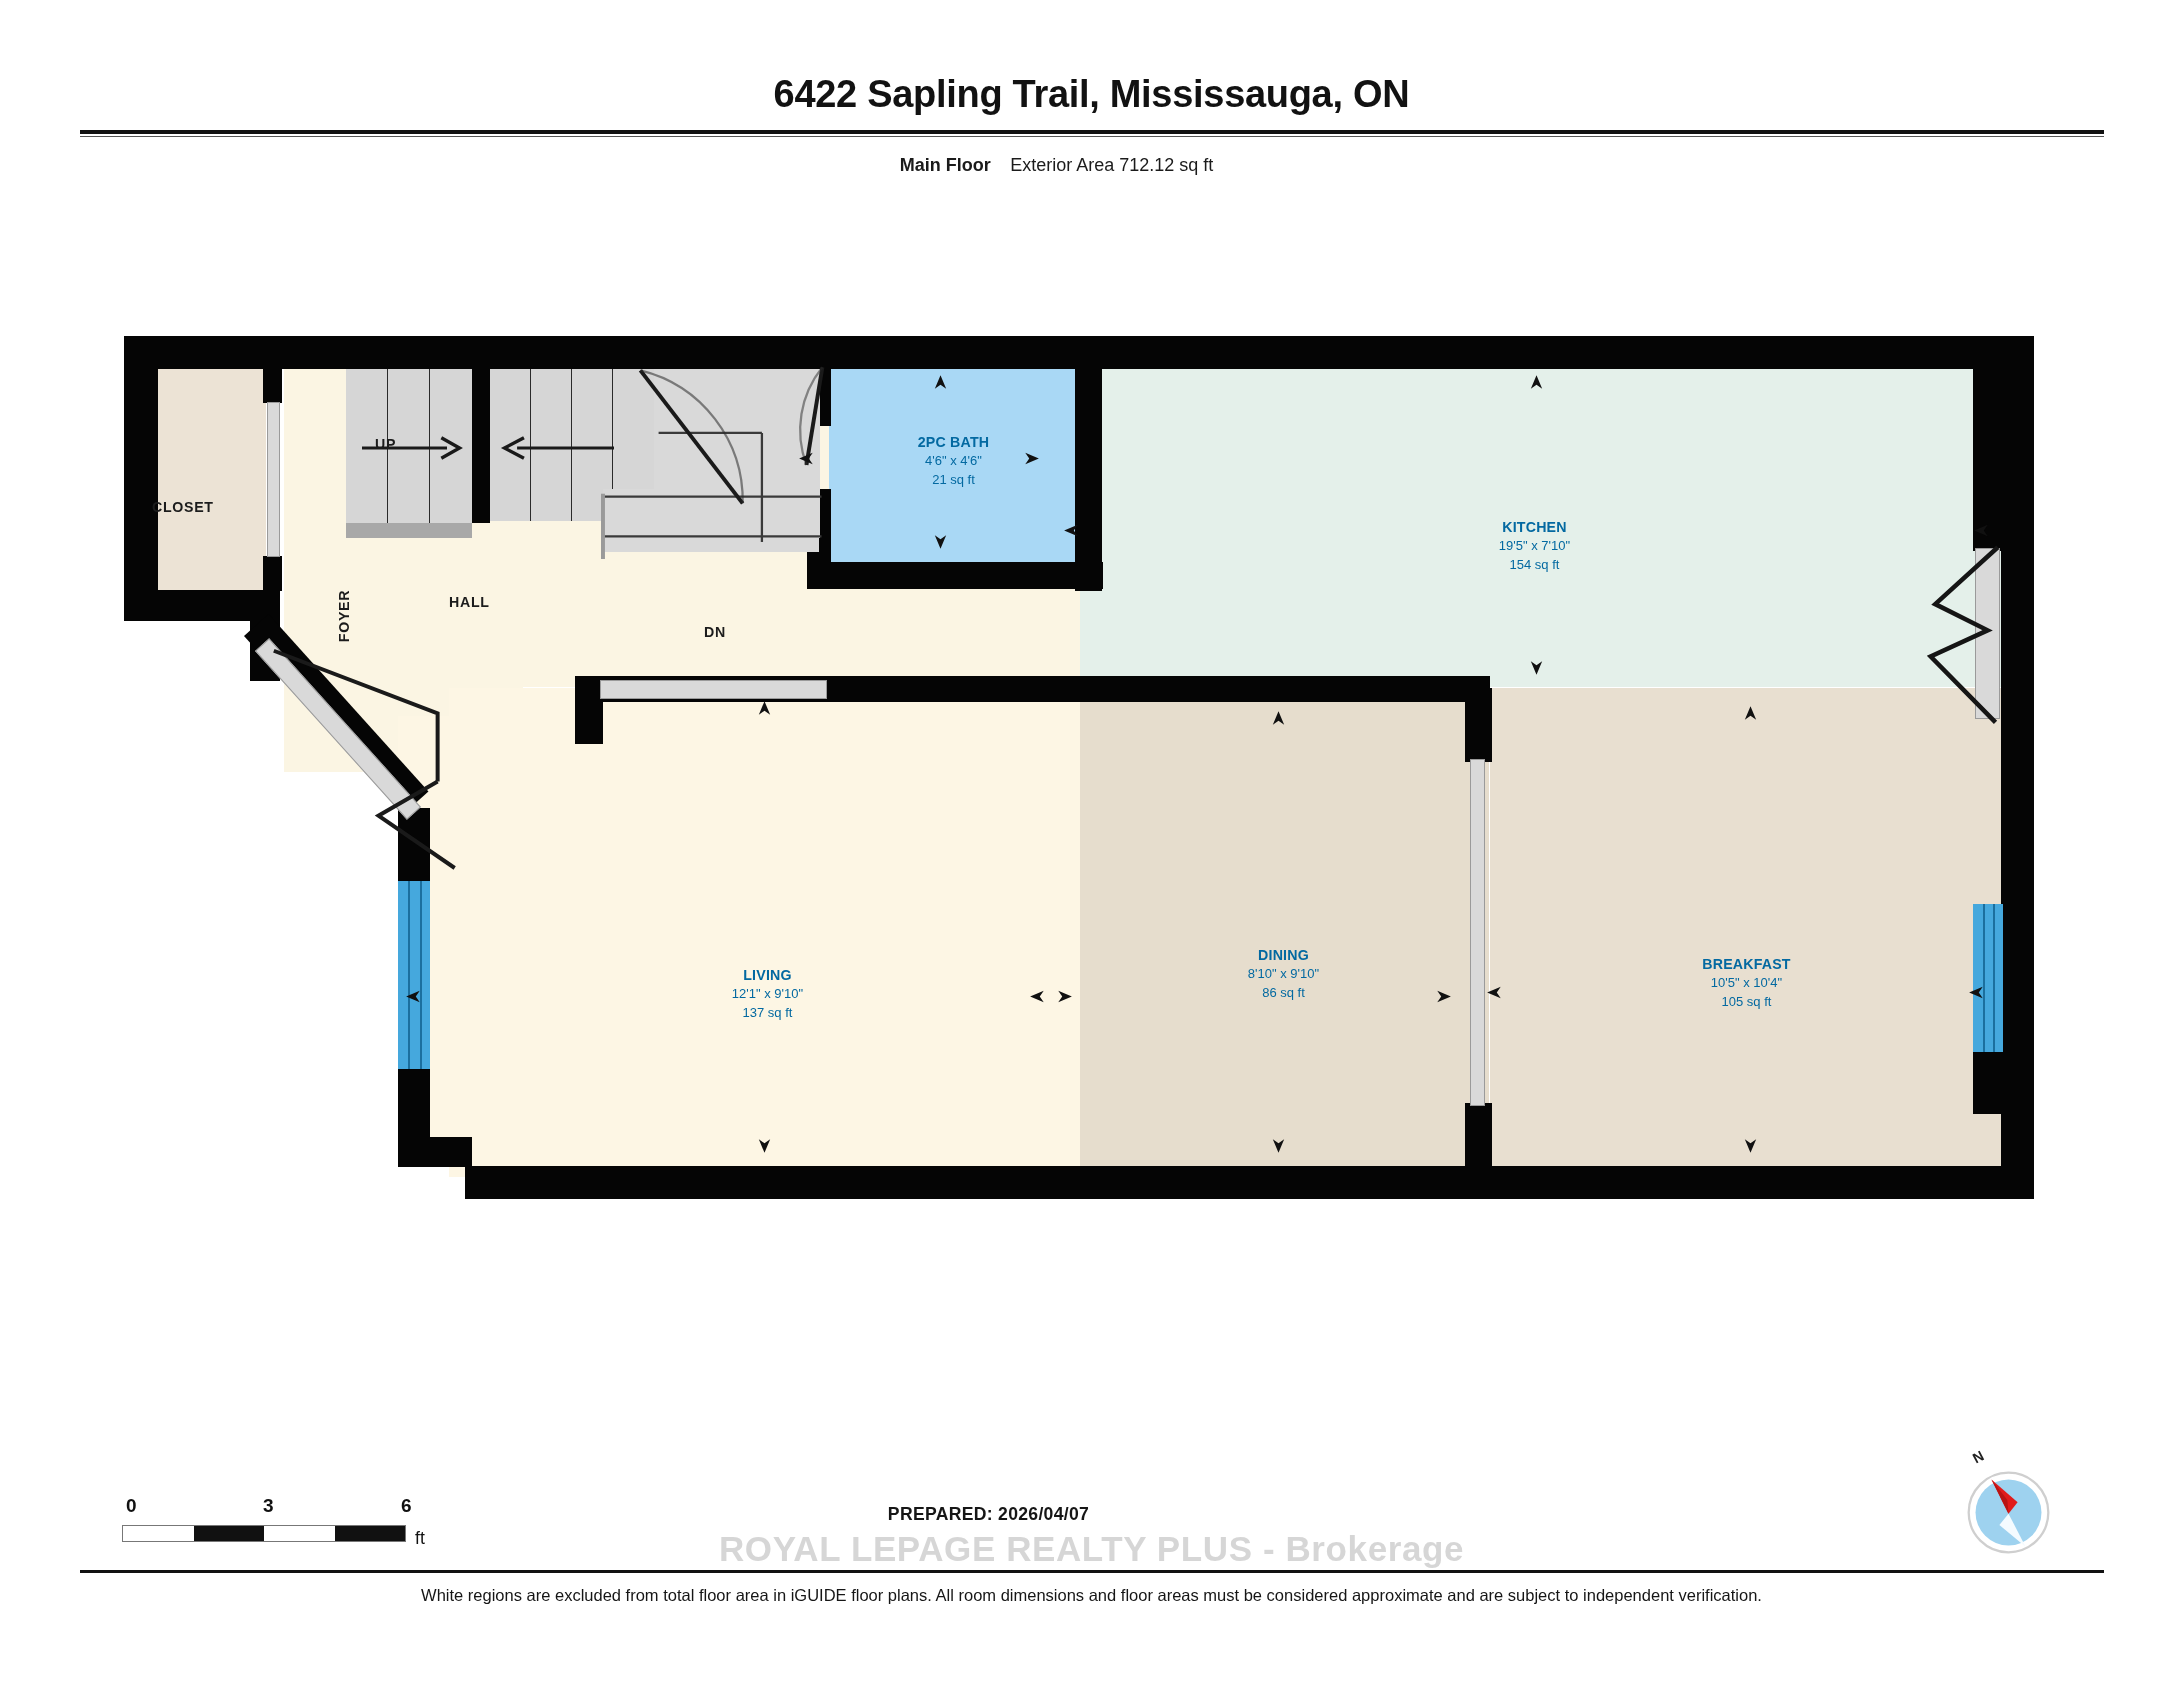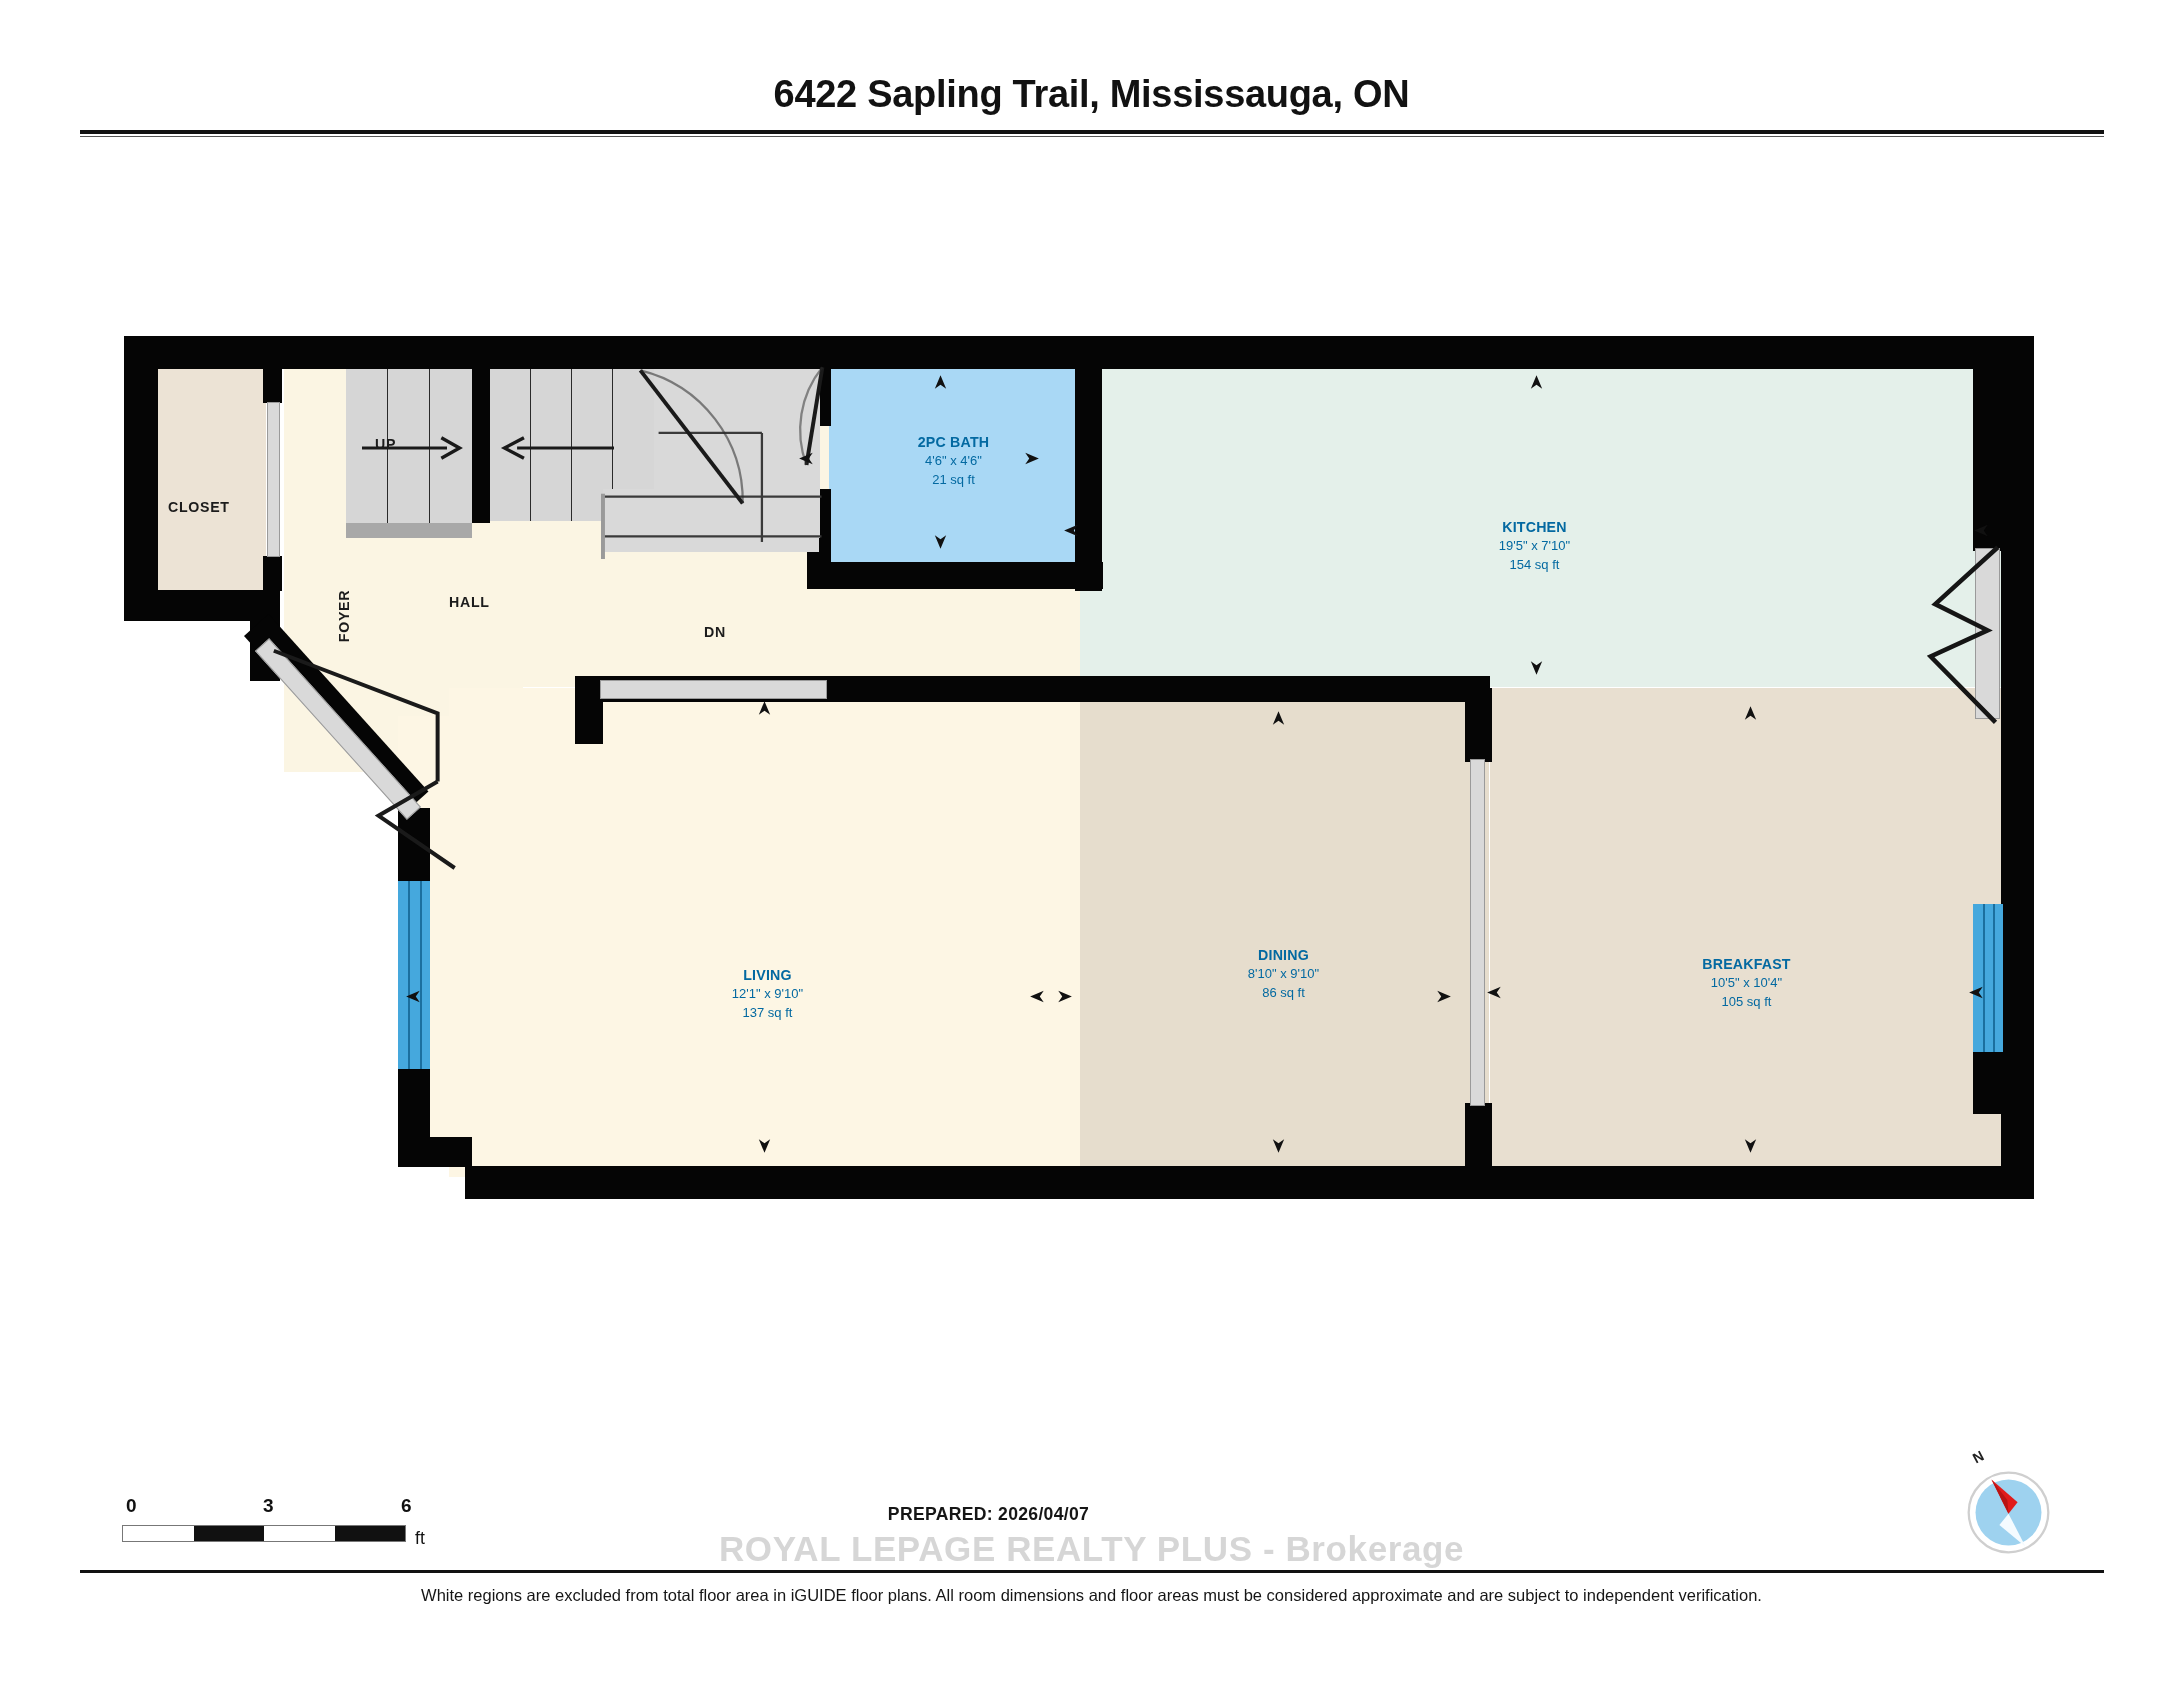--- a/index.html
+++ b/index.html
@@ -54,20 +54,24 @@
              transform:rotate(-28deg);}
 </style>
 </head>
 <body>
 
 <div id="title">6422 Sapling Trail, Mississauga, ON</div>
 <div id="rule-top"></div>
 <div id="rule-top2"></div>
 
 <div id="floorinfo">
+  <div class="fi-row">
+    <span class="fi-label">Main Floor</span>
+    <span class="fi-val">Exterior Area 712.12 sq ft</span>
+  </div>
 </div>
 
 <div id="plan">
 
   <div class="room" style="left:158px;top:51px;width:108px;height:222px;background:#ece3d5;"></div>
   <div class="room" style="left:284px;top:51px;width:796px;height:318px;background:#fbf5e3;"></div>
   <div class="room" style="left:284px;top:318px;width:239px;height:136px;background:#fbf5e3;"></div>
   <div class="room" style="left:829px;top:51px;width:250px;height:216px;background:#a9d8f5;"></div>
   <div class="room" style="left:1080px;top:51px;width:921px;height:318px;background:#e4f0ea;"></div>
   <div class="room" style="left:449px;top:370px;width:631px;height:489px;background:#fdf6e4;"></div>
@@ -224,21 +228,21 @@
   <svg class="arrow" style="left:1742px;top:387px;" viewBox="0 0 30 30">
       <polygon points="15,2 25,26 15,19 5,26" fill="#111"></polygon>
     </svg>
   <svg class="arrow" style="left:1742px;top:819px;" viewBox="0 0 30 30">
       <polygon points="15,28 25,4 15,11 5,4" fill="#111"></polygon>
     </svg>
   <svg class="arrow" style="left:1968px;top:666px;" viewBox="0 0 30 30">
       <polygon points="2,15 26,25 19,15 26,5" fill="#111"></polygon>
     </svg>
 
-  <div class="roomname" style="left:168px;top:181px;">CLOSET</div>
+  <div class="roomname" style="left:152px;top:181px;">CLOSET</div>
 
   <div class="roomname" style="left:449px;top:276px;">HALL</div>
 
   <div class="roomname vert" style="left:318px;top:290px;">FOYER</div>
 
   <div class="roomname" style="left:375px;top:118px;">UP</div>
   <div class="roomname" style="left:704px;top:306px;">DN</div>
 
   <div class="lbl" style="left:840px;top:114px;width:227px;">
     <div>2PC BATH</div>

